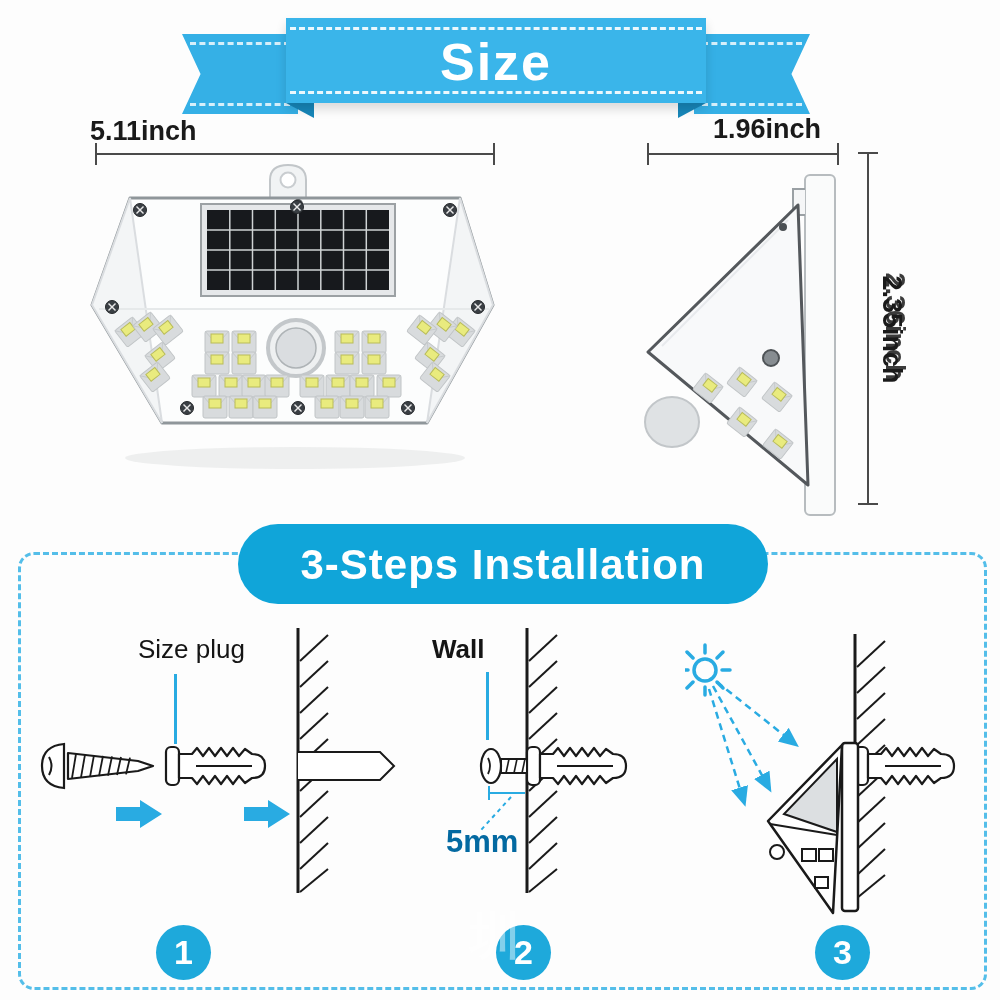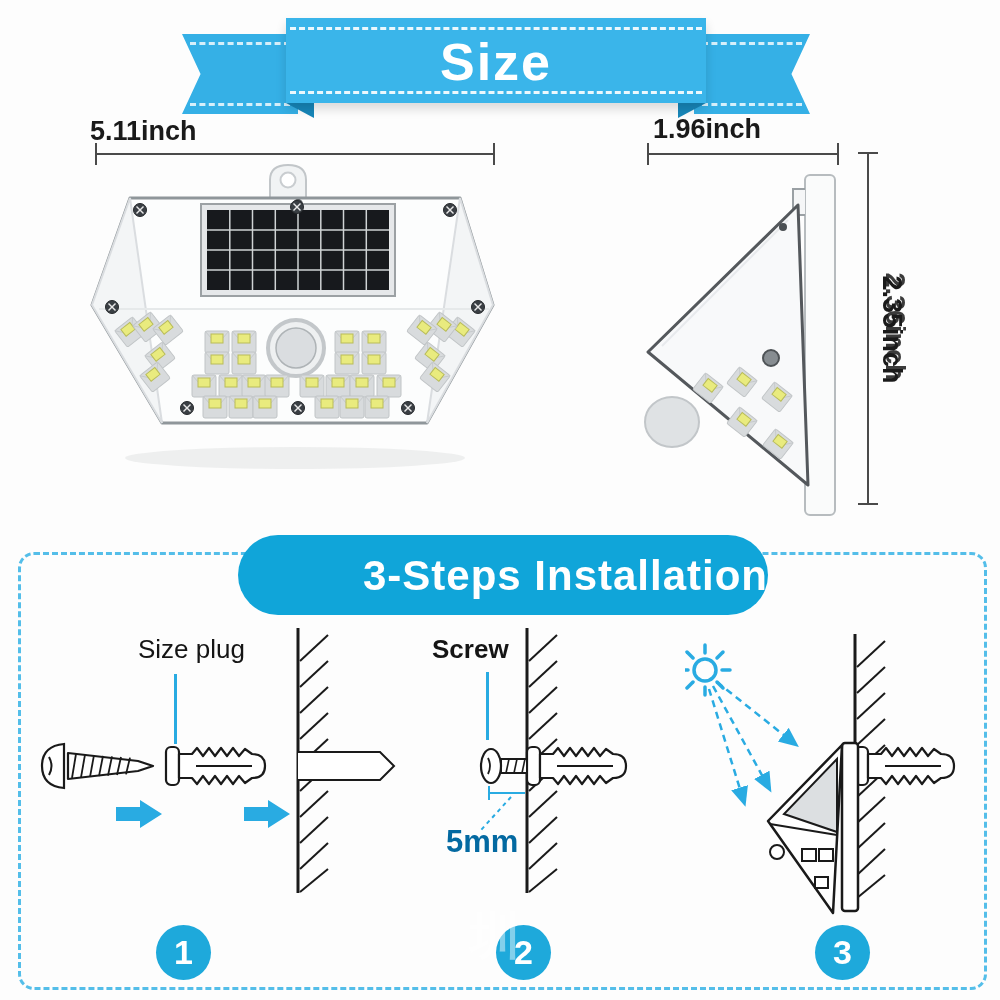--- a/index.html
+++ b/index.html
@@ -19,27 +19,27 @@
   .wing-r{left:694px;top:34px;clip-path:polygon(0 0,100% 0,84% 50%,100% 100%,0 100%);}
   .wing-stitch{position:absolute;left:8px;right:8px;top:8px;bottom:8px;
     border-top:3px dashed rgba(255,255,255,.8);border-bottom:3px dashed rgba(255,255,255,.8);}
   .fold{width:28px;height:15px;background:#1787ba;z-index:2;top:103px;}
   .fold-l{left:286px;clip-path:polygon(0 0,100% 0,100% 100%);}
   .fold-r{left:678px;clip-path:polygon(0 0,100% 0,0 100%);}
 
   
   .dim-label{color:#1a1a1a;font-size:27px;font-weight:700;}
   .dim-label-h1{left:90px;top:116px;width:410px;}
-  .dim-label-h2{left:607px;top:114px;width:200px;text-align:center;}
+  .dim-label-h2{left:667px;top:114px;width:200px;text-align:center;}
   .dim-label-v{left:836px;top:314px;width:110px;text-align:center;transform:rotate(90deg);}
   .dim-label-v-ghost{left:839px;top:311px;width:110px;text-align:center;transform:rotate(90deg);opacity:.85;}
 
   
-  .install-pill{left:238px;top:535px;width:530px;height:80px;border-radius:40px;background:#10a5d9;
-    z-index:4;text-align:right;line-height:82px;color:#fff;font-size:42px;font-weight:700;letter-spacing:1px;}
+  .install-pill{left:238px;top:524px;width:530px;height:80px;border-radius:40px;background:#10a5d9;
+    z-index:4;text-align:center;line-height:82px;color:#fff;font-size:42px;font-weight:700;letter-spacing:1px;}
   .dashed-box{left:18px;top:552px;width:963px;height:432px;border:3px dashed #54bee9;border-radius:16px;z-index:1;}
   .callout{color:#151515;font-size:26px;z-index:3;}
   .callout-wallplug{left:138px;top:634px;font-weight:400;}
   .callout-screw{left:432px;top:634px;font-weight:700;}
   .pointer-line{width:3px;background:#29abe2;z-index:3;}
   .measure-5mm{left:446px;top:824px;color:#0369a1;font-size:31px;font-weight:700;z-index:3;}
 
   .step-badge{width:55px;height:55px;border-radius:50%;background:#1ea9db;color:#fff;
     font-size:34px;font-weight:700;display:flex;align-items:center;justify-content:center;z-index:5;}
   .badge-1{left:156px;top:925px;}
@@ -293,21 +293,21 @@
   <div class="abs pointer-line" style="left:174px;top:674px;height:70px"></div>
   <svg class="abs" style="left:28px;top:620px;z-index:2" width="380" height="280" viewBox="0 0 380 280">
     <use href="#walldef" transform="translate(270,8)"></use>
     <path d="M270,132 H352 L366,146 L352,160 H270" fill="#fff" stroke="#1a1a1a" stroke-width="2"></path>
     <use href="#screwdef" transform="translate(22,146)"></use>
     <use href="#arrowdef" transform="translate(88,194)"></use>
     <use href="#plugdef" transform="translate(138,146)"></use>
     <use href="#arrowdef" transform="translate(216,194)"></use>
   </svg>
 
-  <div class="abs callout callout-screw">Screw</div>
+  <div class="abs callout callout-screw">Wall</div>
   <div class="abs pointer-line" style="left:486px;top:672px;height:68px"></div>
   <svg class="abs" style="left:425px;top:620px;z-index:2" width="290" height="290" viewBox="0 0 290 290">
     <use href="#walldef" transform="translate(102,8)"></use>
     <use href="#plugdef" transform="translate(102,146)"></use>
     <g>
       <rect x="76" y="139" width="26" height="14" fill="#fff" stroke="#1a1a1a" stroke-width="2"></rect>
       <g stroke="#1a1a1a" stroke-width="1.6">
         <line x1="84" y1="139" x2="81" y2="153"></line>
           <line x1="92" y1="139" x2="89" y2="153"></line>
           <line x1="100" y1="139" x2="97" y2="153"></line>

